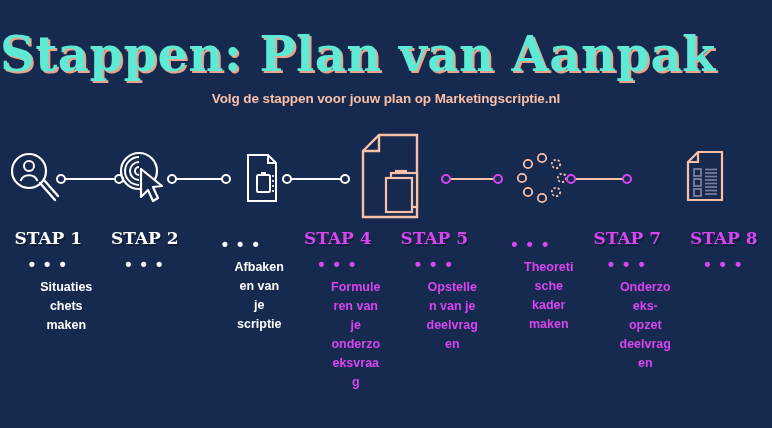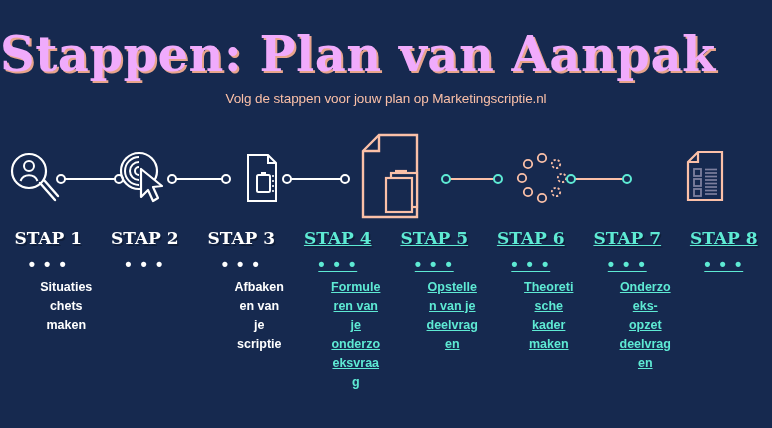--- a/index.html
+++ b/index.html
@@ -13,29 +13,29 @@
   .canvas{position:relative;width:772px;height:428px;}
 
   
   .title{
     position:absolute;left:0;top:26px;width:616px;
     text-align:center;
     font-family:"DejaVu Serif", serif;
     font-weight:700;
     font-size:48px;
     letter-spacing:0.5px;
-    color:#f0abfc;
+    color:#5eead4;
     text-shadow:2px 2px 0 #e8a48c;
     white-space:nowrap;
   }
   .subtitle{
     position:absolute;left:0;top:91px;width:772px;
     text-align:center;
     font-size:13.5px;
-    font-weight:400;
+    font-weight:700;
     letter-spacing:-0.1px;
     color:#fbc0a8;
     white-space:nowrap;
   }
 
   
   .strip{
     position:absolute;left:0;top:132px;width:772px;height:92px;
   }
   .cell{
@@ -85,21 +85,21 @@
   .desc{
     margin-top:8px;
     font-size:12.5px;
     font-weight:600;
     line-height:19px;
     padding:0 4px;
     word-break:break-word;
     margin-left:36px;
   }
   .white{color:#ffffff;}
-  .salmon{color:#5eead4;text-decoration:underline;}
+  .salmon{color:#d946ef;}
 </style>
 </head>
 <body>
 
 <div class="canvas">
 
   <div class="title">Stappen: Plan van Aanpak</div>
   <div class="subtitle">Volg de stappen voor jouw plan op Marketingscriptie.nl</div>
 
   <div class="strip">
@@ -228,39 +228,37 @@
       <div class="dots white">• • •</div>
       <div class="desc white">Situatieschets maken</div>
     </div>
 
     <div class="col" style="left:96.5px;">
       <div class="step-label white">STAP 2</div>
       <div class="dots white">• • •</div>
     </div>
 
     <div class="col" style="left:193px;">
-      <div class="step-label white">STAP 3</div>
       <div class="dots white">• • •</div>
       <div class="desc white">Afbakenen van je scriptie</div>
     </div>
 
     <div class="col" style="left:289.5px;">
       <div class="step-label salmon">STAP 4</div>
       <div class="dots salmon">• • •</div>
       <div class="desc salmon">Formuleren van je onderzoeksvraag</div>
     </div>
 
     <div class="col" style="left:386px;">
       <div class="step-label salmon">STAP 5</div>
       <div class="dots salmon">• • •</div>
       <div class="desc salmon">Opstellen van je deelvragen</div>
     </div>
 
     <div class="col" style="left:482.5px;">
-      <div class="step-label salmon">STAP 6</div>
       <div class="dots salmon">• • •</div>
       <div class="desc salmon">Theoretische kader maken</div>
     </div>
 
     <div class="col" style="left:579px;">
       <div class="step-label salmon">STAP 7</div>
       <div class="dots salmon">• • •</div>
       <div class="desc salmon">Onderzoeks- opzet deelvragen</div>
     </div>
 

